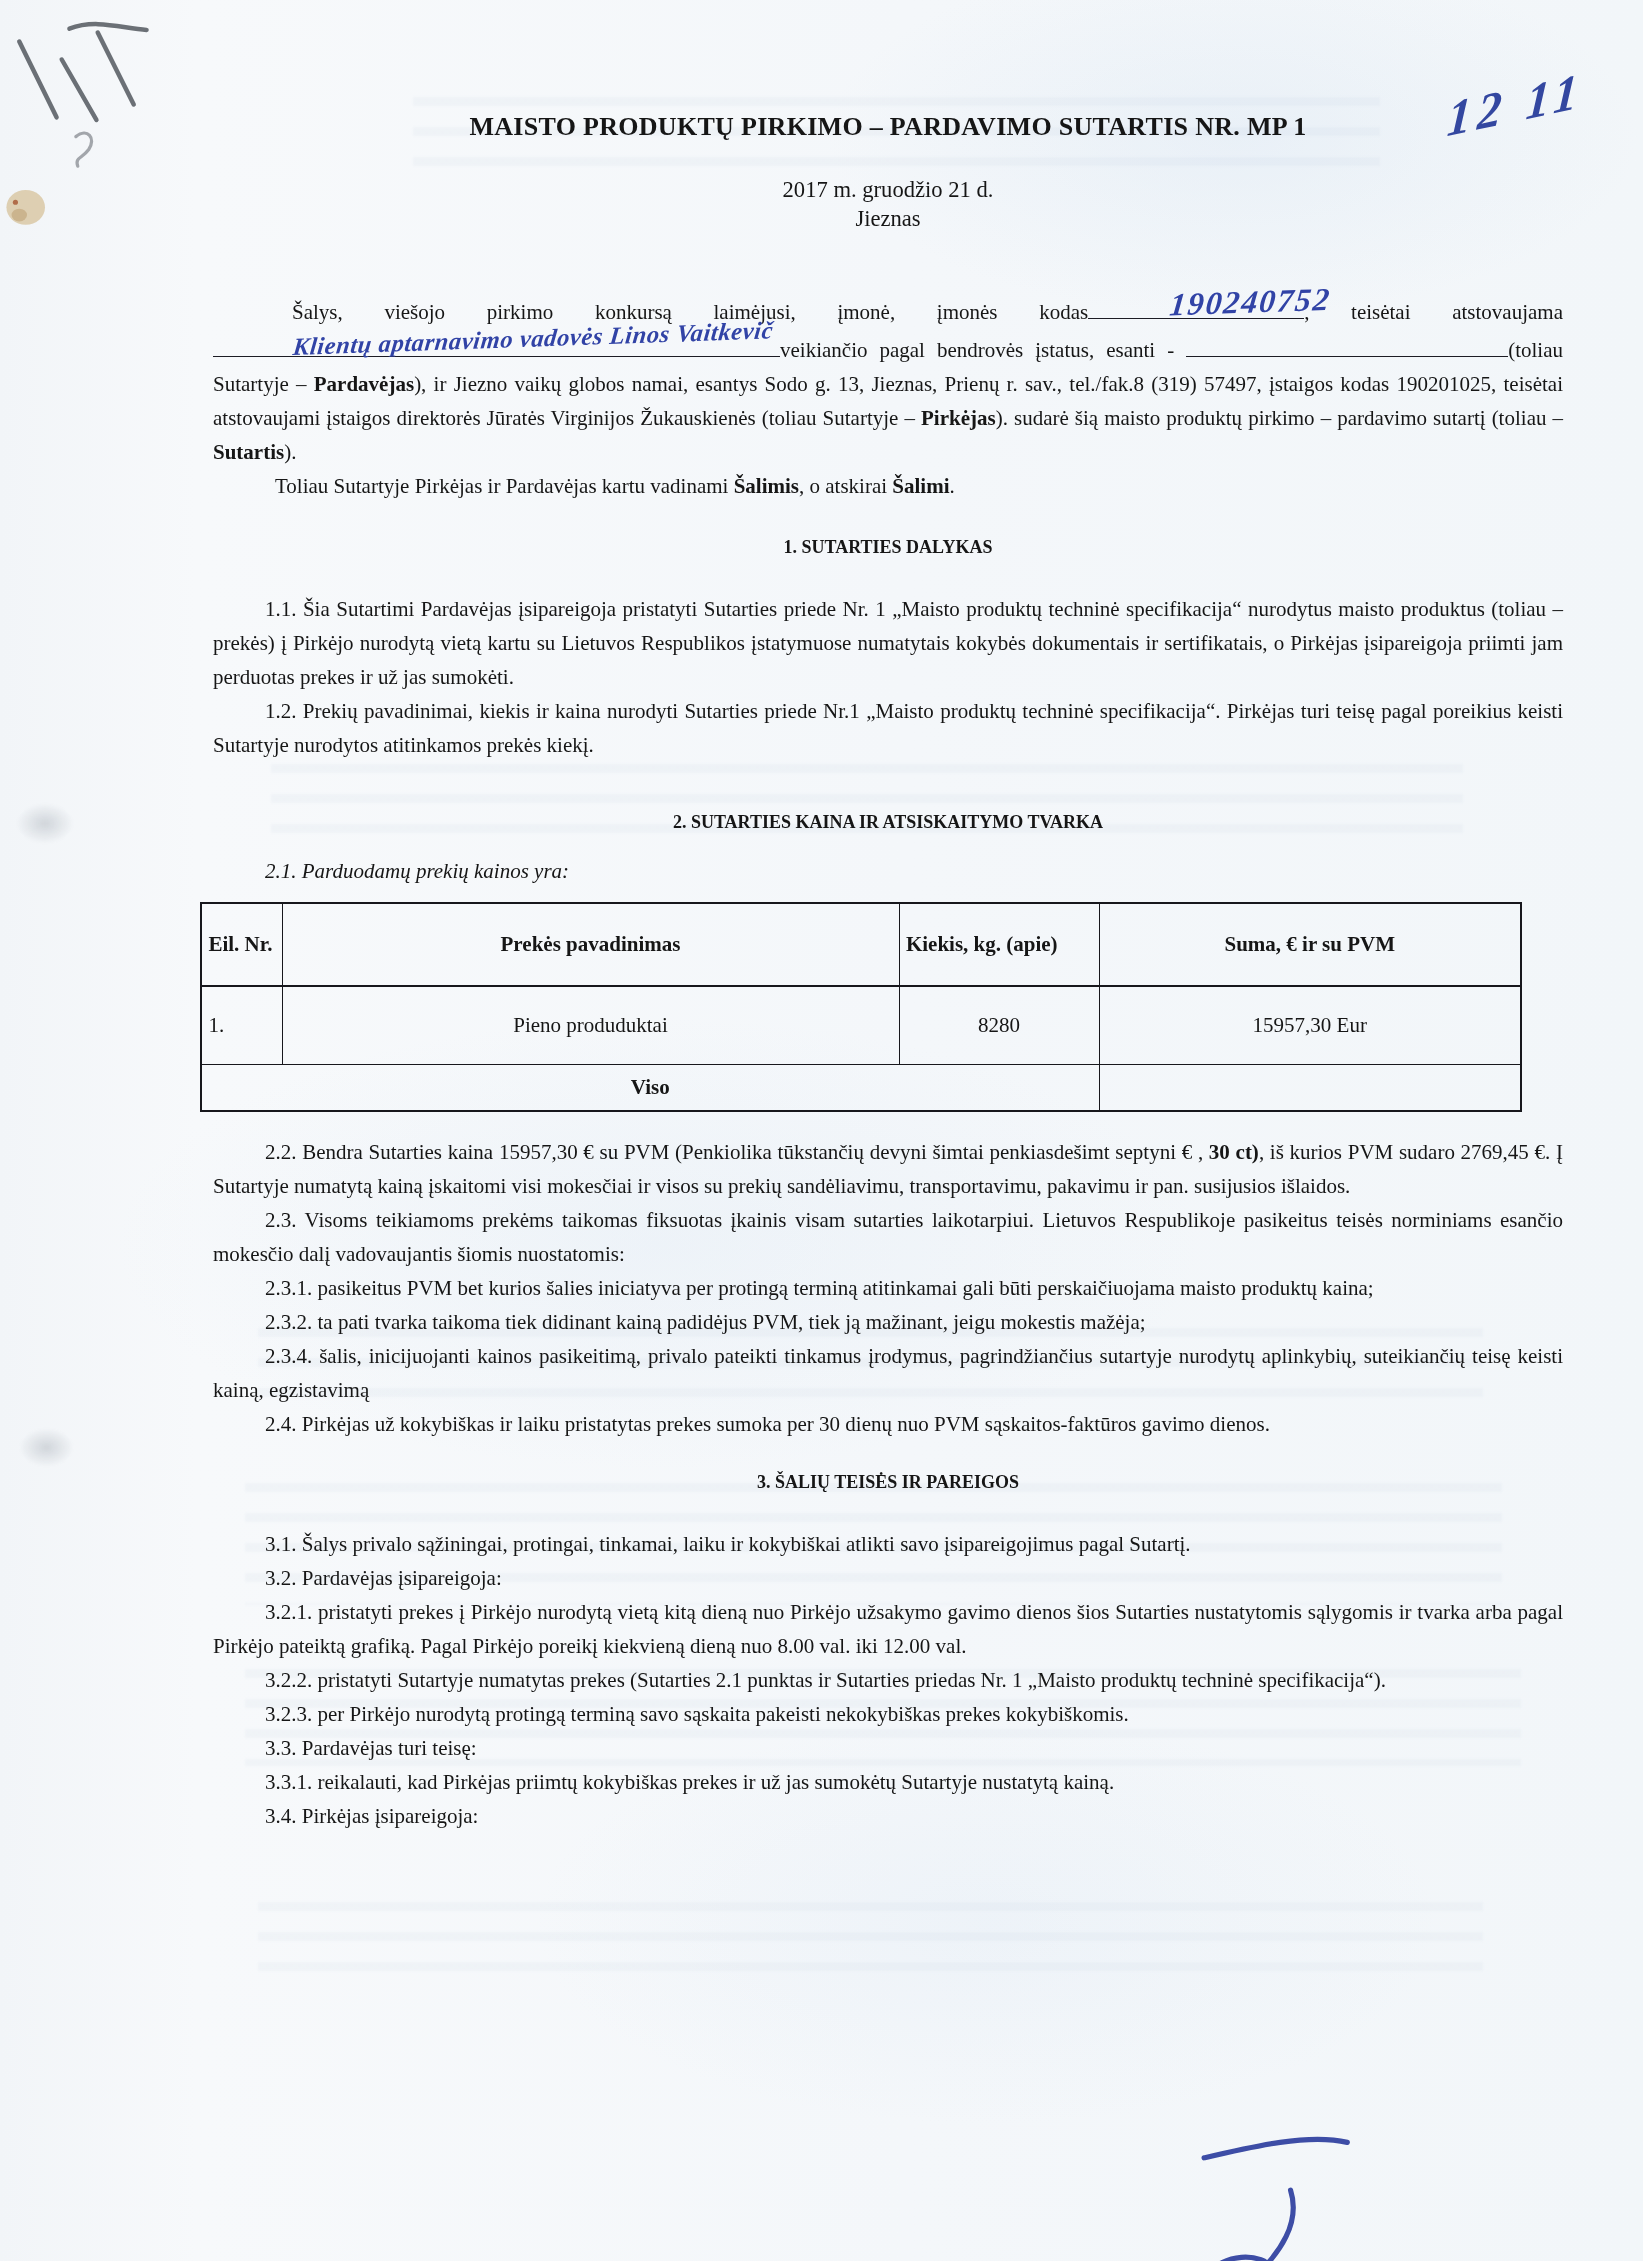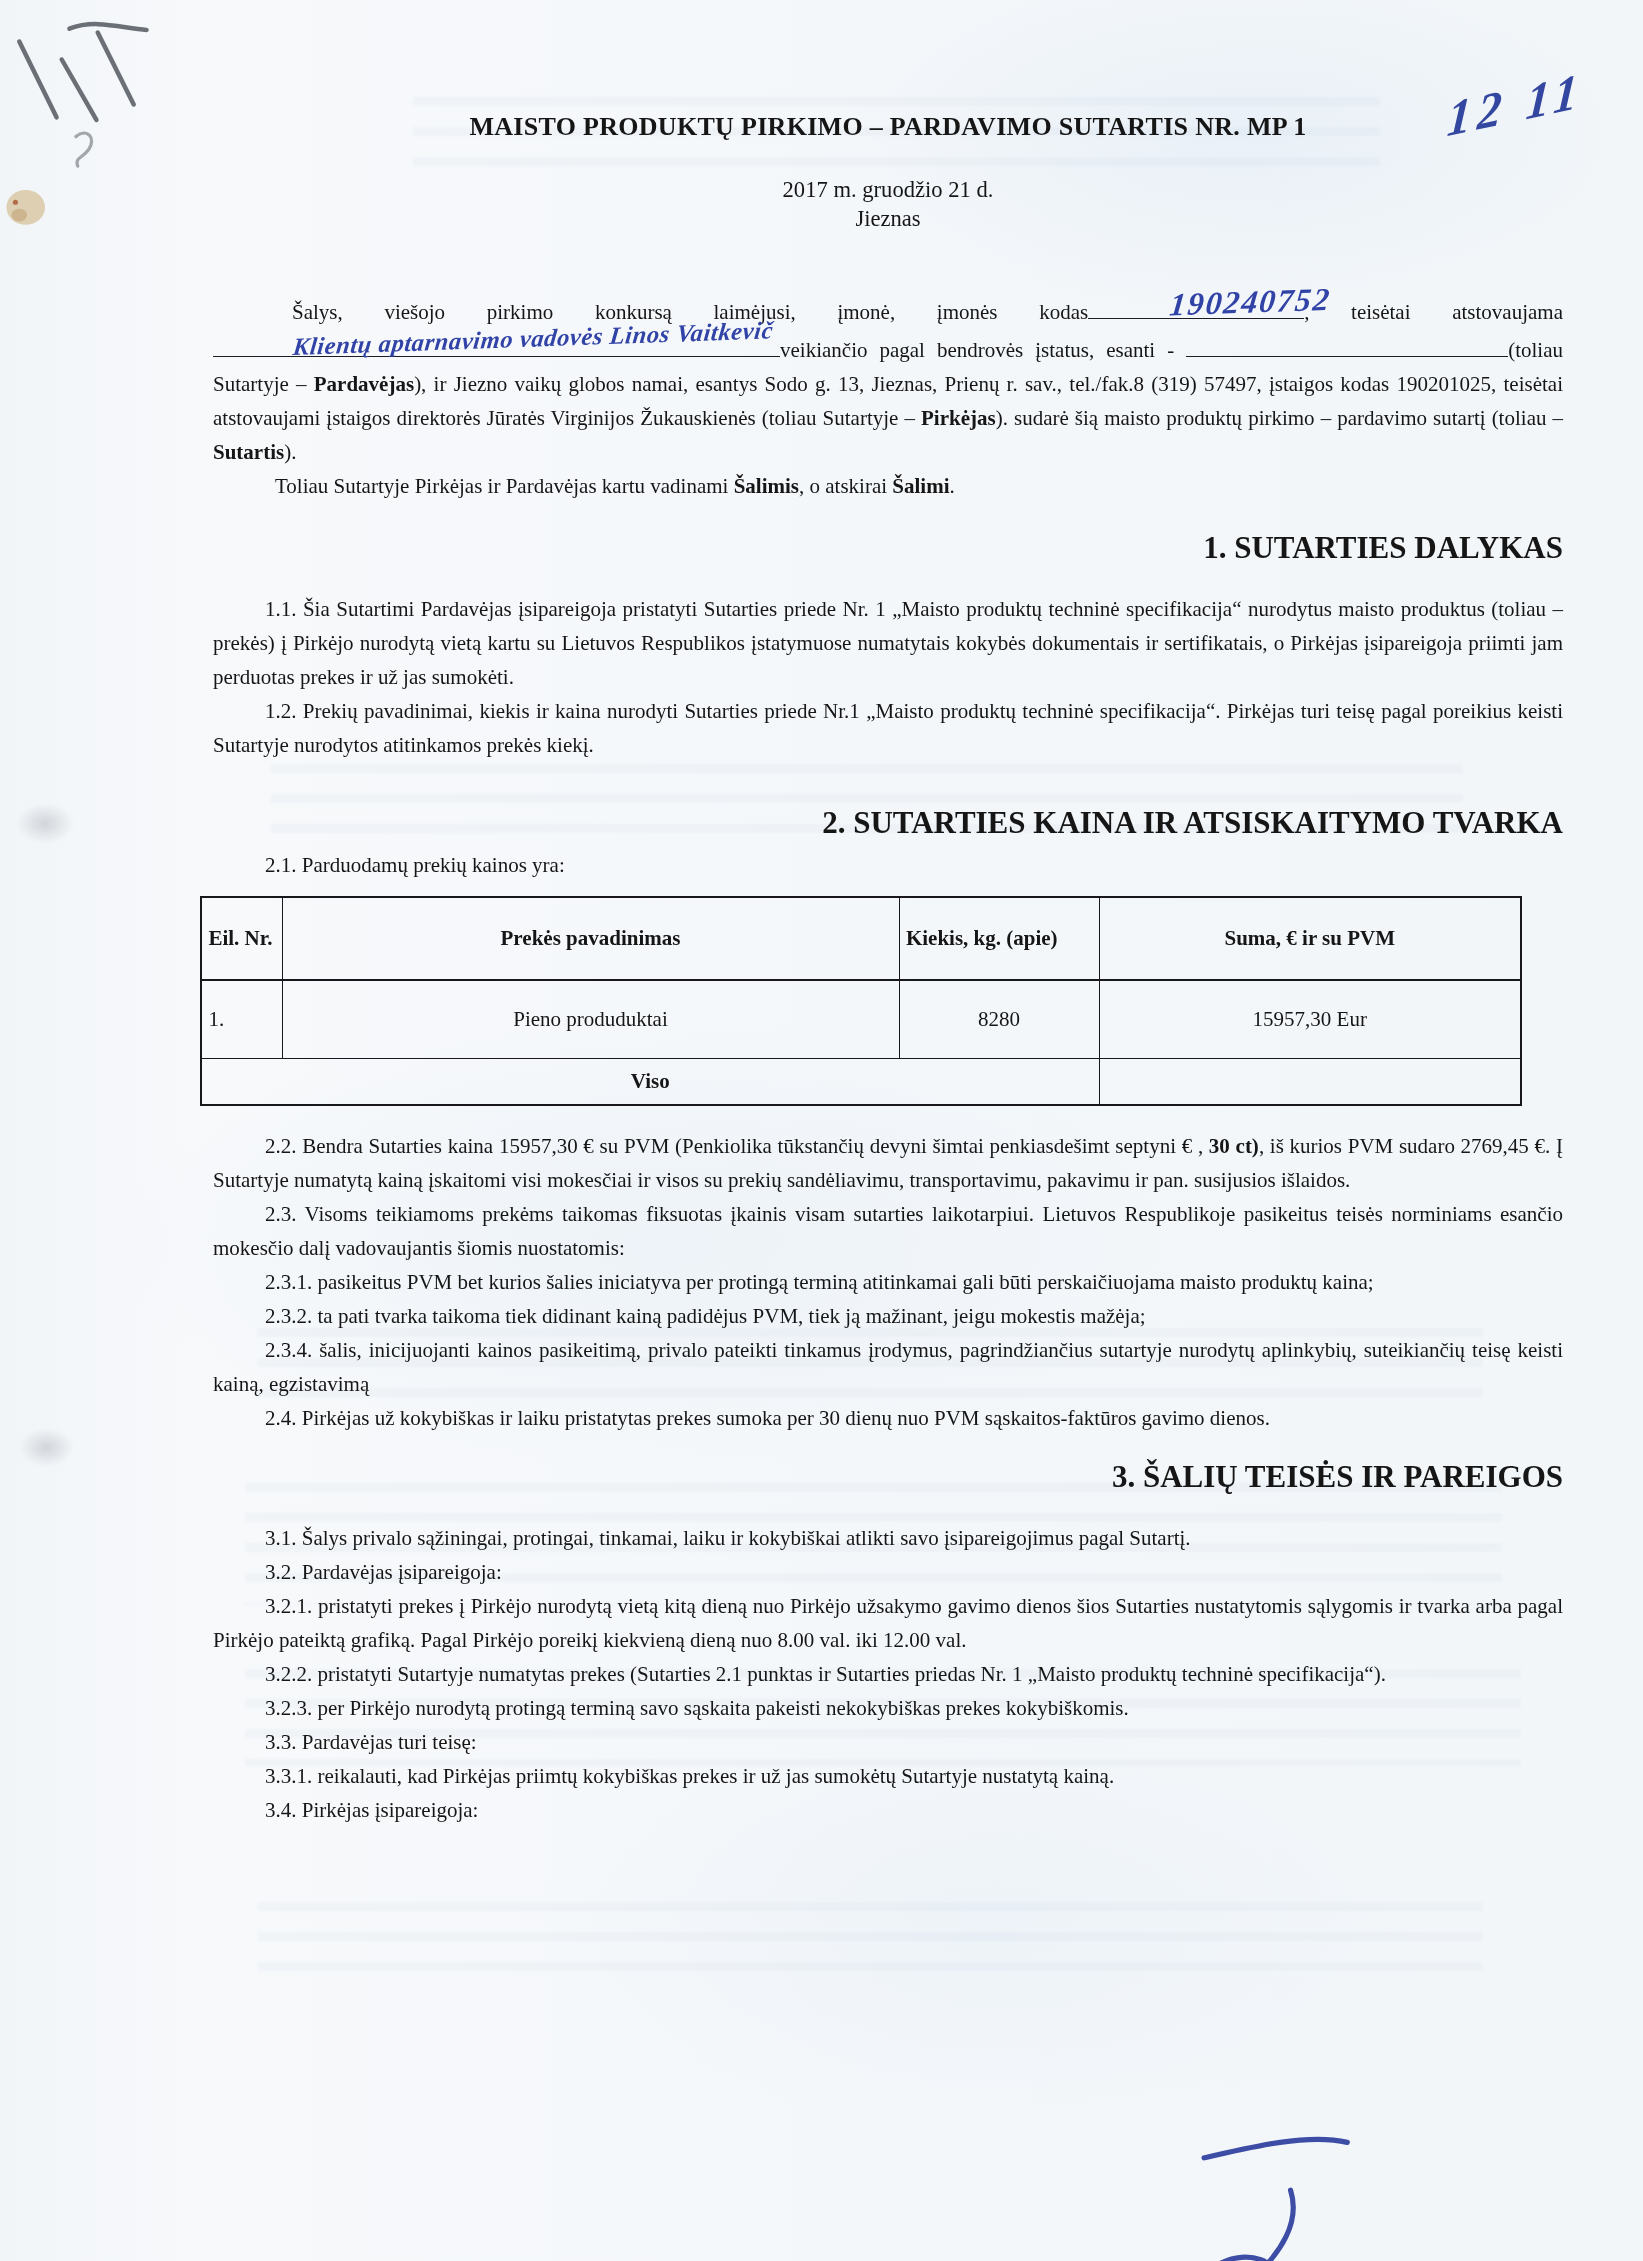--- a/index.html
+++ b/index.html
@@ -14,26 +14,26 @@
     color:#161616;
   }
   .content{position:absolute;left:213px;width:1350px;top:0;}
   .title{margin:0;padding-top:112px;text-align:center;font-size:26px;font-weight:bold;letter-spacing:0.3px;}
   .dateline{margin-top:35px;text-align:center;font-size:22.6px;}
   .place{margin-top:2.6px;text-align:center;font-size:22.6px;}
   p{margin:0;font-size:21px;line-height:34px;text-align:justify;}
   .ind{text-indent:52px;}
   .p-intro{margin-top:59px;text-indent:79px;}
   .p-toliau{text-indent:62px;}
-  .heading{margin:0;text-align:right;font-weight:bold;font-size:31px;line-height:35px;}
+  .heading{margin:0;text-align:center;font-weight:bold;font-size:18px;line-height:35px;}
   .h1{margin-top:27px;}
   .h2{margin-top:43px;}
   .h3{margin-top:24.5px;}
   .after-h{margin-top:27px;}
-  .p21{margin-top:8px;}
+  .p21{margin-top:14px;font-style:italic;}
   .b{font-weight:bold;}
   
   .ink{
     color:#3143a6;font-style:italic;font-weight:600;letter-spacing:1.9px;
     display:inline-block;transform:rotate(-2deg) skewX(-8deg);
     font-family:"Liberation Serif","DejaVu Serif",serif;
   }
   .u-code{display:inline-block;position:relative;min-width:216px;height:27px;border-bottom:1.9px solid #1c1c24;vertical-align:baseline;}
   .u-code .ink{position:absolute;left:2.6px;bottom:-2.6px;font-size:32px;white-space:nowrap;}
   .u-name{display:inline-block;position:relative;min-width:567px;height:27px;border-bottom:1.9px solid #1c1c24;vertical-align:baseline;}

